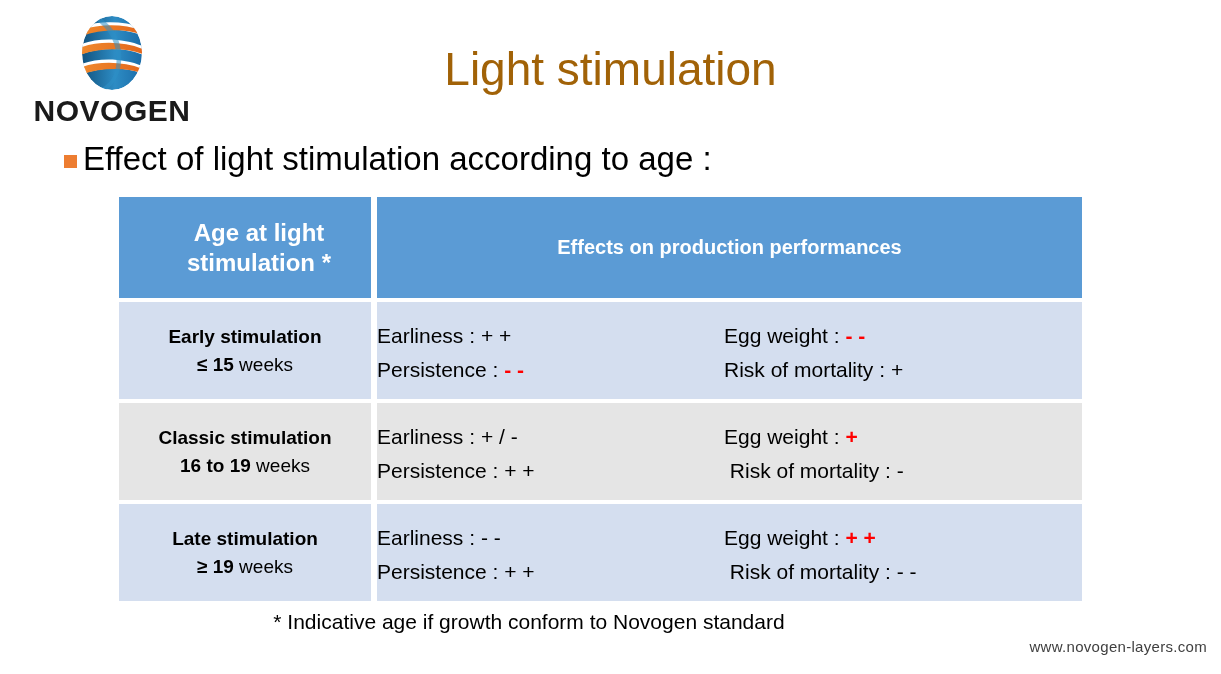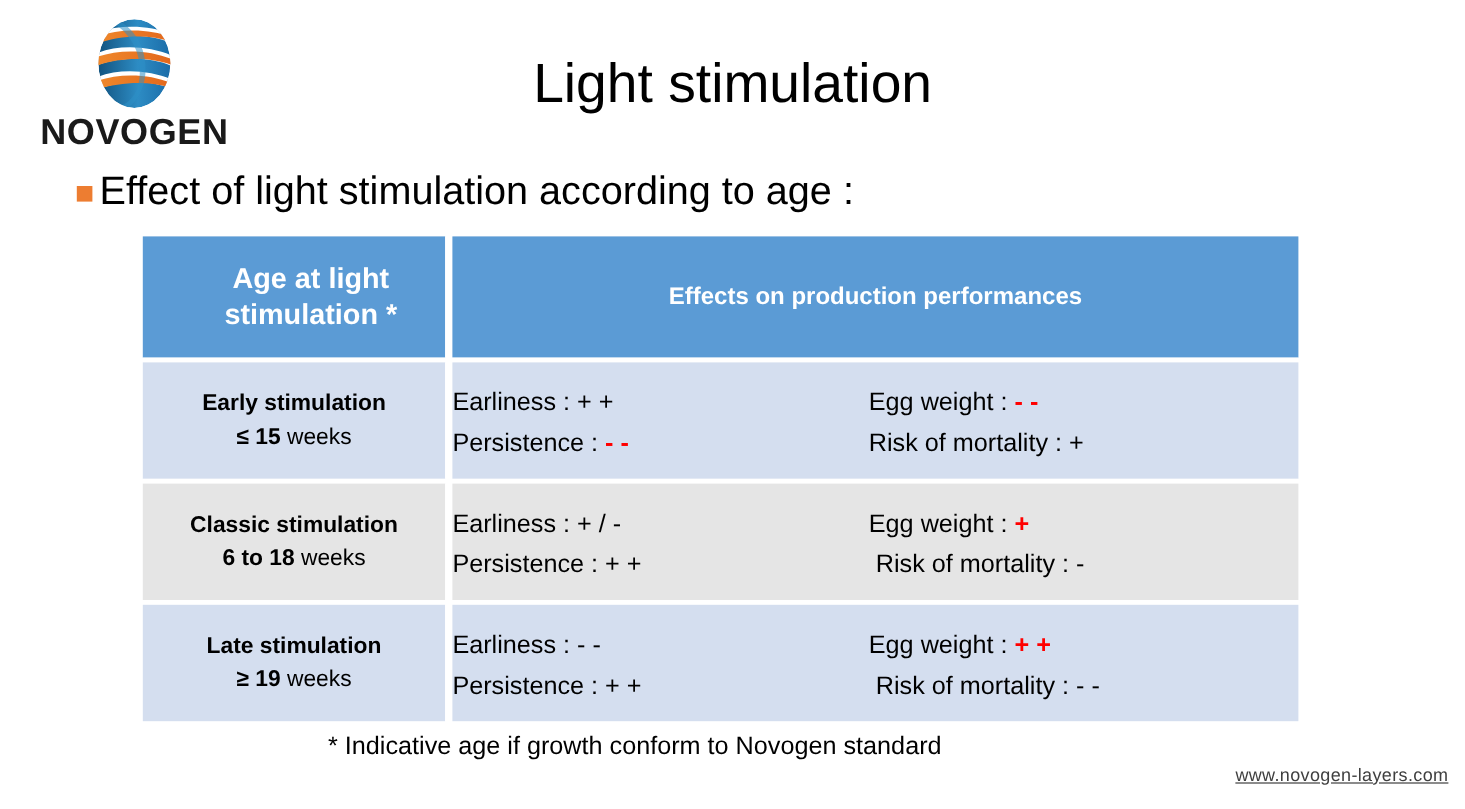--- a/index.html
+++ b/index.html
@@ -40,21 +40,21 @@
 
   
   #slide-title {
     position: absolute;
     left: 0;
     top: 42px;
     width: 1221px;
     text-align: center;
     font-family: "Liberation Sans", sans-serif;
     font-size: 46px;
-    color: #000000;
+    color: #a16207;
     letter-spacing: 0px;
   }
 
   
   #bullet-line {
     position: absolute;
     left: 64px;
     top: 140px;
     display: flex;
     align-items: center;
@@ -158,21 +158,20 @@
   }
 
   
   #website {
     position: absolute;
     right: 14px;
     top: 638px;
     font-size: 15px;
     color: #3f3f3f;
     letter-spacing: 0.3px;
-    text-decoration: underline;
   }
 </style>
 </head>
 <body>
 
 <div id="logo-block">
   <svg id="logo-mark" width="74" height="80" viewBox="0 0 74 80">
     <defs>
       <clipPath id="eggclip">
         <ellipse cx="37" cy="41" rx="30" ry="37"></ellipse>
@@ -249,21 +248,21 @@
 
     <tr class="row-gap">
         <td></td>
         <td></td>
         <td></td>
       </tr>
 
     <tr class="body-row">
       <td class="age-cell shade-b col-age">
         <div class="age-name">Classic stimulation</div>
-        <div class="age-range"><b>6 to 18</b><span> weeks</span></div>
+        <div class="age-range"><b>16 to 19</b><span> weeks</span></div>
       </td>
       <td class="col-gap"></td>
       <td class="eff-cell shade-b col-eff">
         <div class="eff-grid">
           <div class="eff-col-left">
             <div class="eff-line"><span>Earliness : </span><span class="mk">+ / -</span></div>
             <div class="eff-line"><span>Persistence : </span><span class="mk">+ +</span></div>
           </div>
           <div class="eff-col-right">
             <div class="eff-line"><span>Egg weight : </span><span class="mk mark-red">+</span></div>

